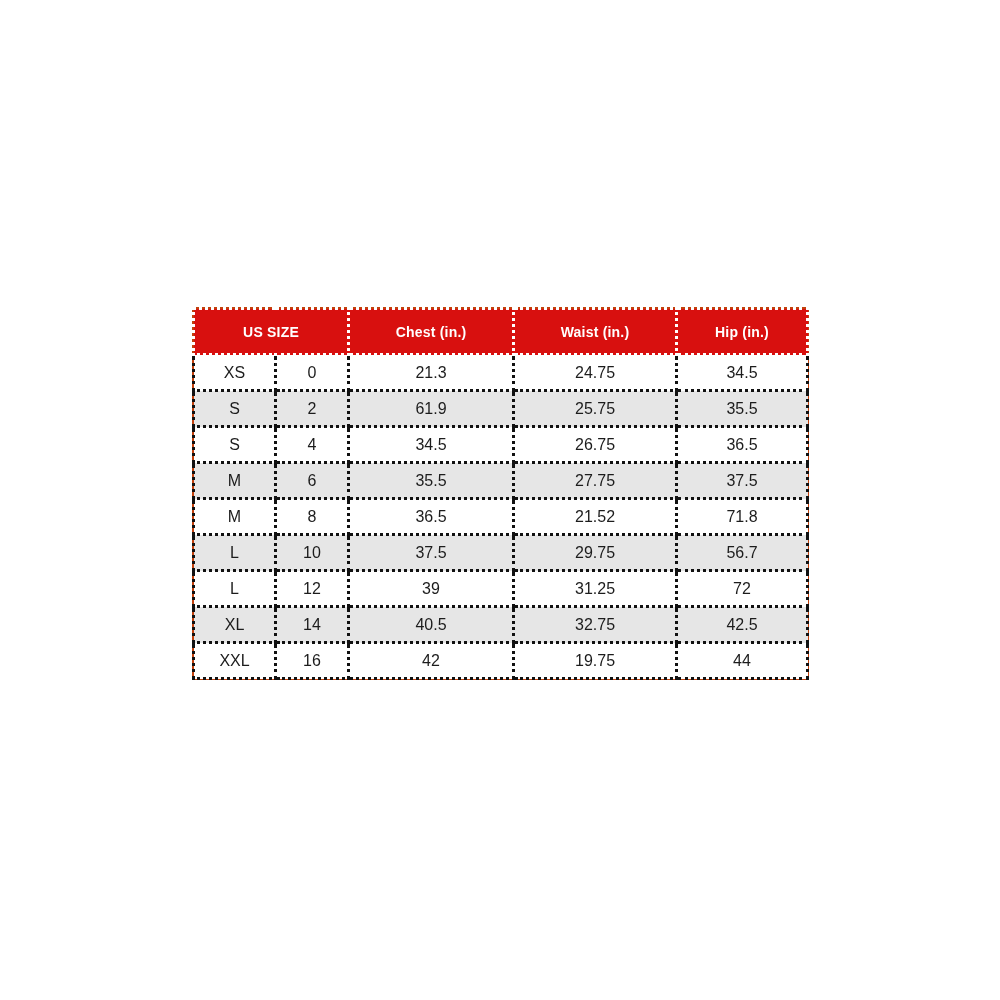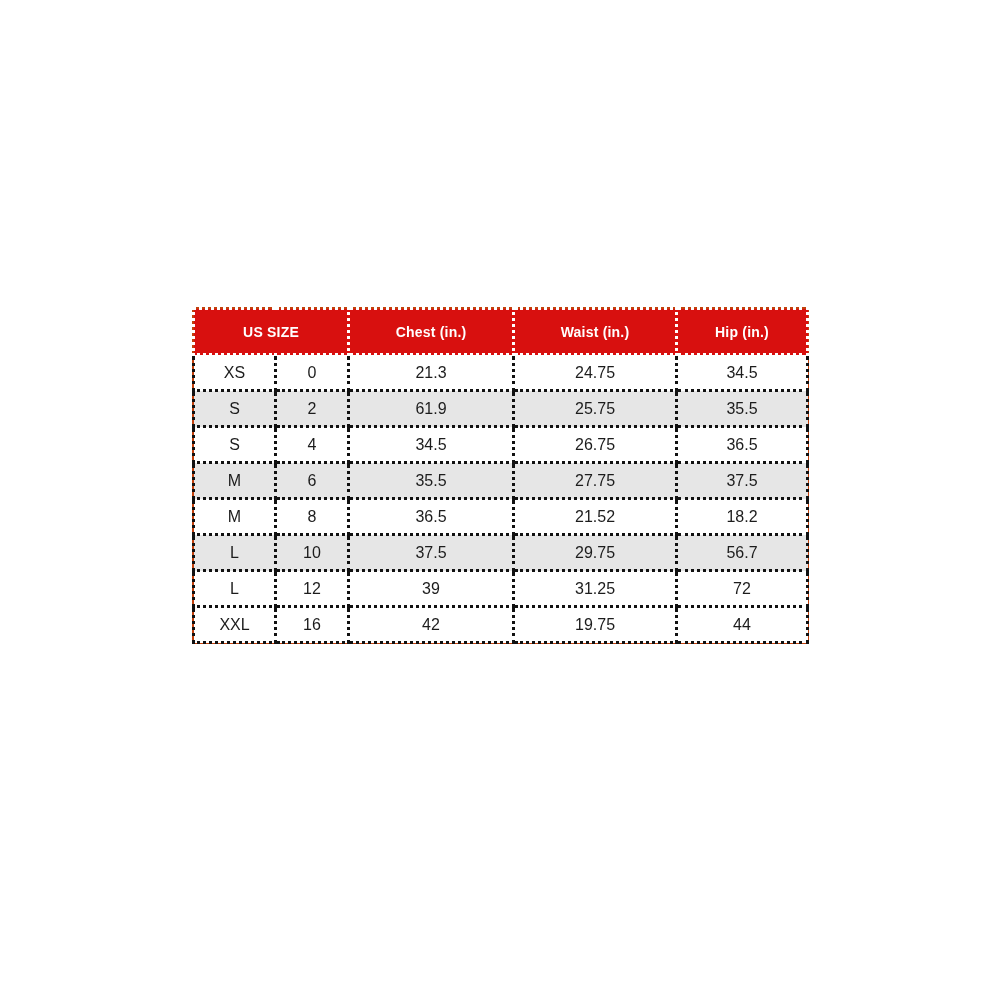--- a/index.html
+++ b/index.html
@@ -130,36 +130,43 @@
           <td>6</td>
           <td>35.5</td>
           <td>27.75</td>
           <td>37.5</td>
         </tr>
         <tr class="row-odd">
           <td>M</td>
           <td>8</td>
           <td>36.5</td>
           <td>21.52</td>
-          <td>18.2</td>
+          <td>71.8</td>
         </tr>
         <tr class="row-even">
           <td>L</td>
           <td>10</td>
           <td>37.5</td>
           <td>29.75</td>
           <td>56.7</td>
         </tr>
         <tr class="row-odd">
           <td>L</td>
           <td>12</td>
           <td>39</td>
           <td>31.25</td>
           <td>72</td>
         </tr>
+        <tr class="row-even">
+          <td>XL</td>
+          <td>14</td>
+          <td>40.5</td>
+          <td>32.75</td>
+          <td>42.5</td>
+        </tr>
         <tr class="row-odd">
           <td>XXL</td>
           <td>16</td>
           <td>42</td>
           <td>19.75</td>
           <td>44</td>
         </tr>
       </tbody>
   </table>
 

